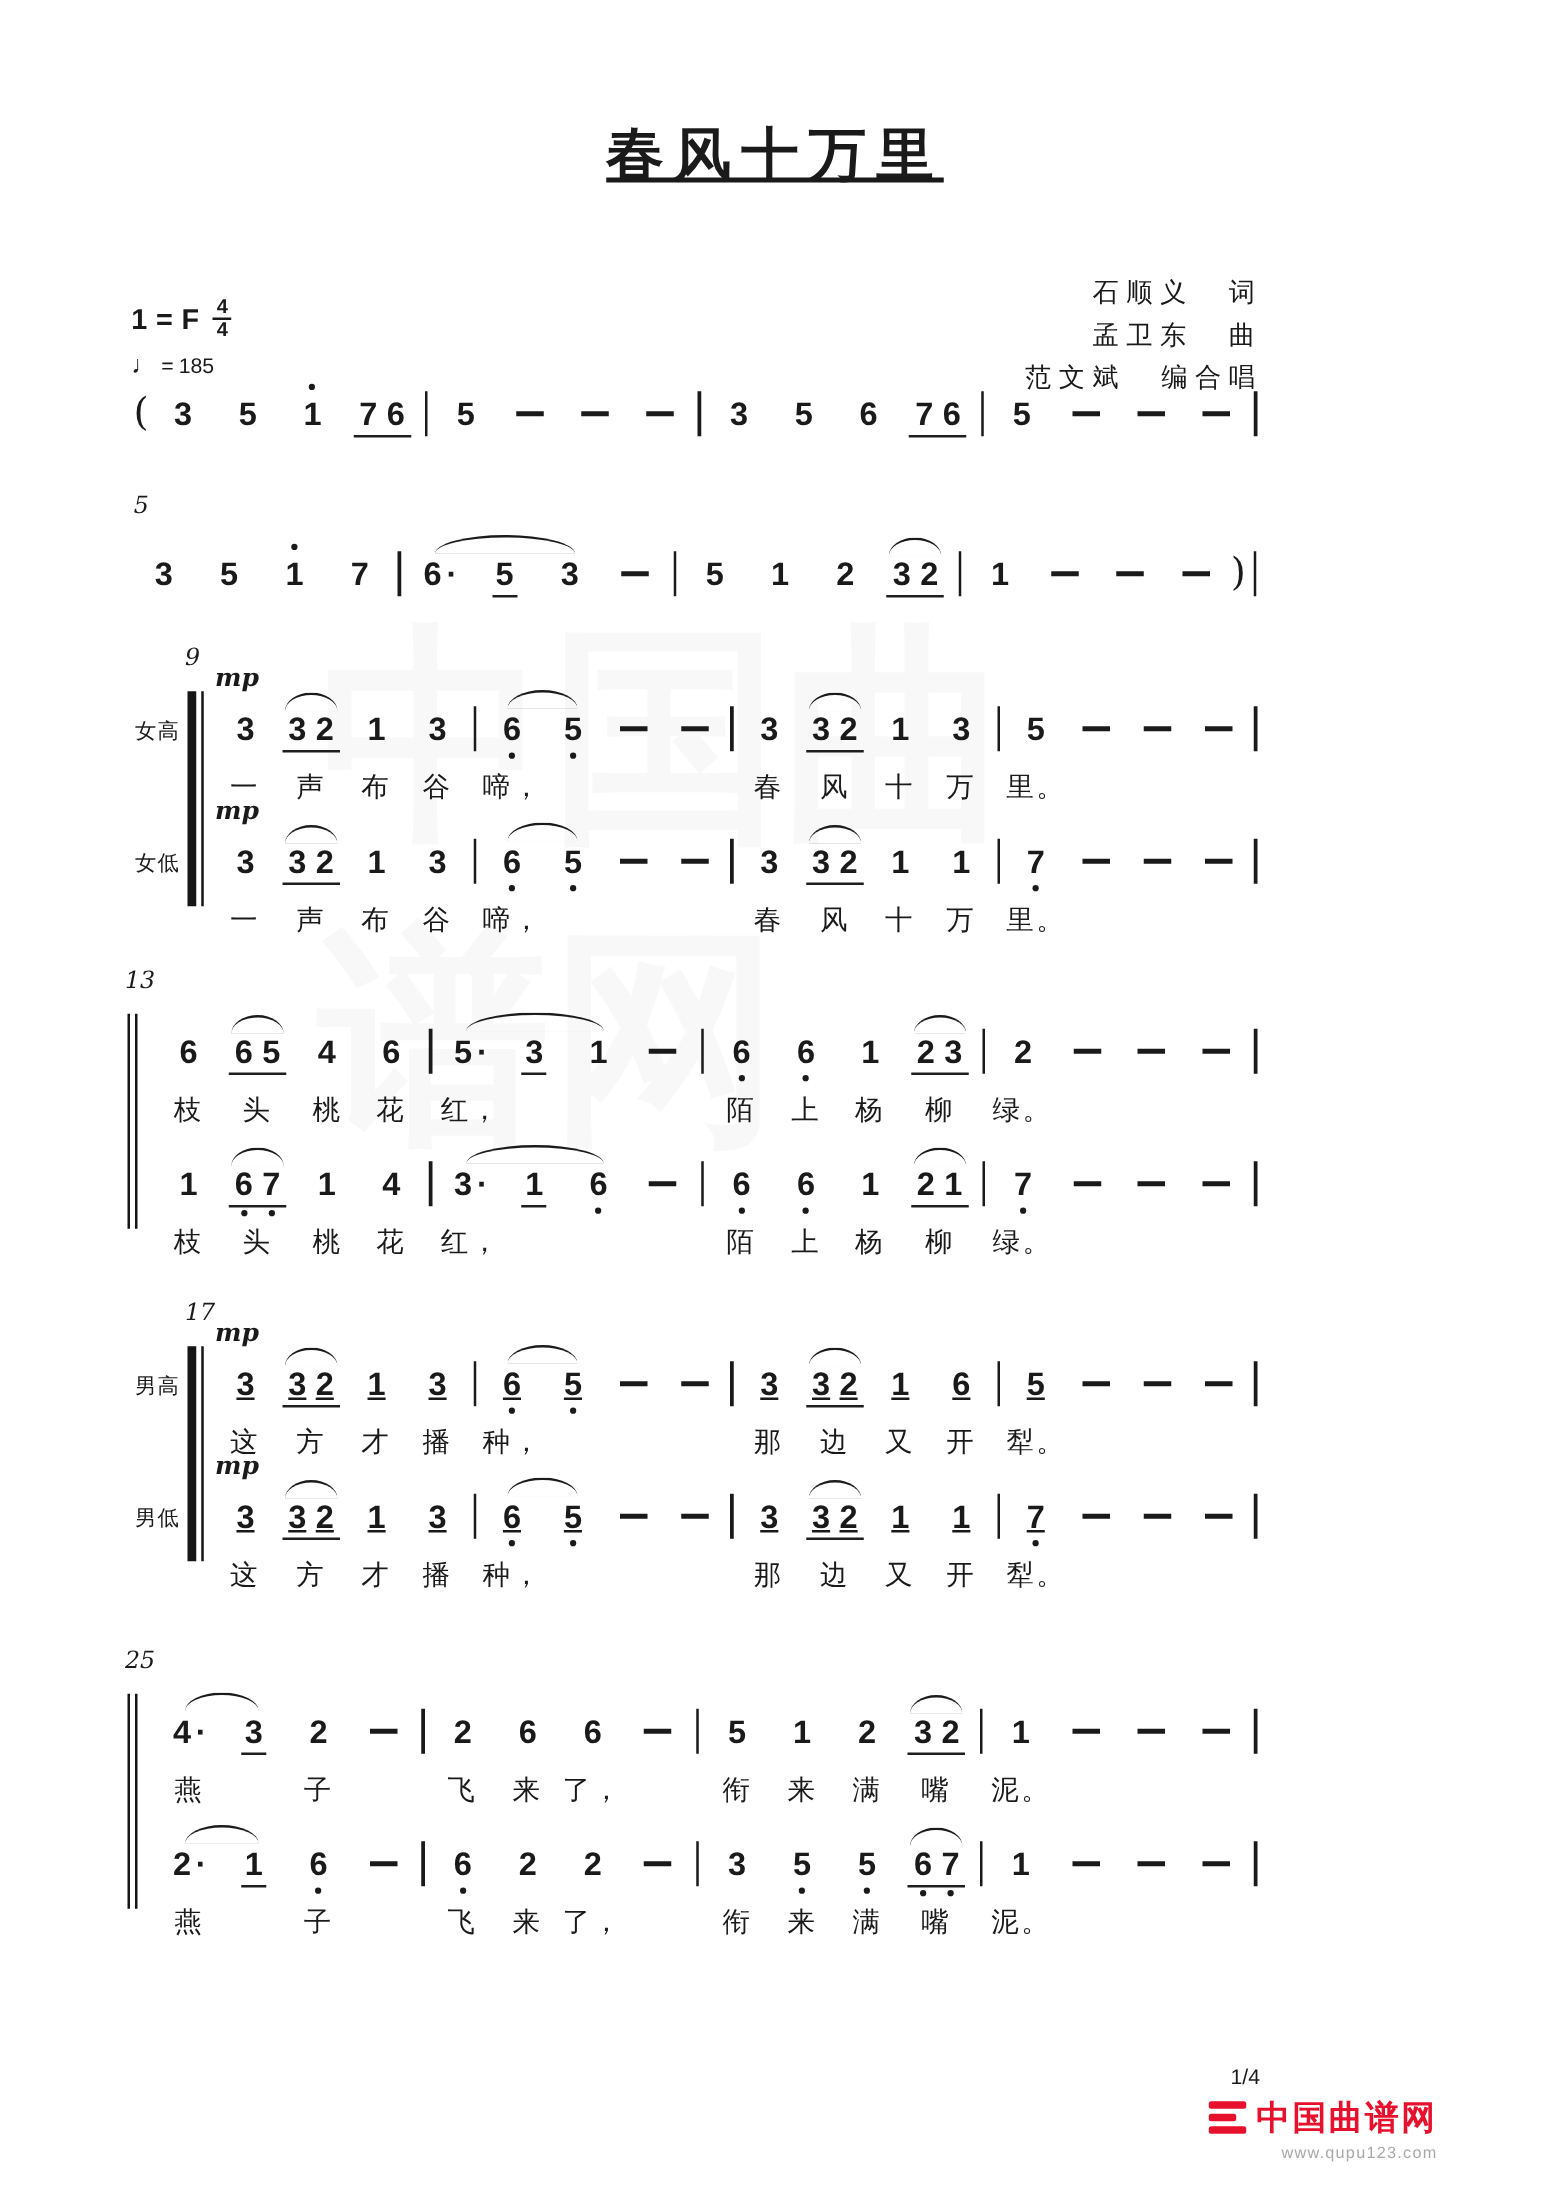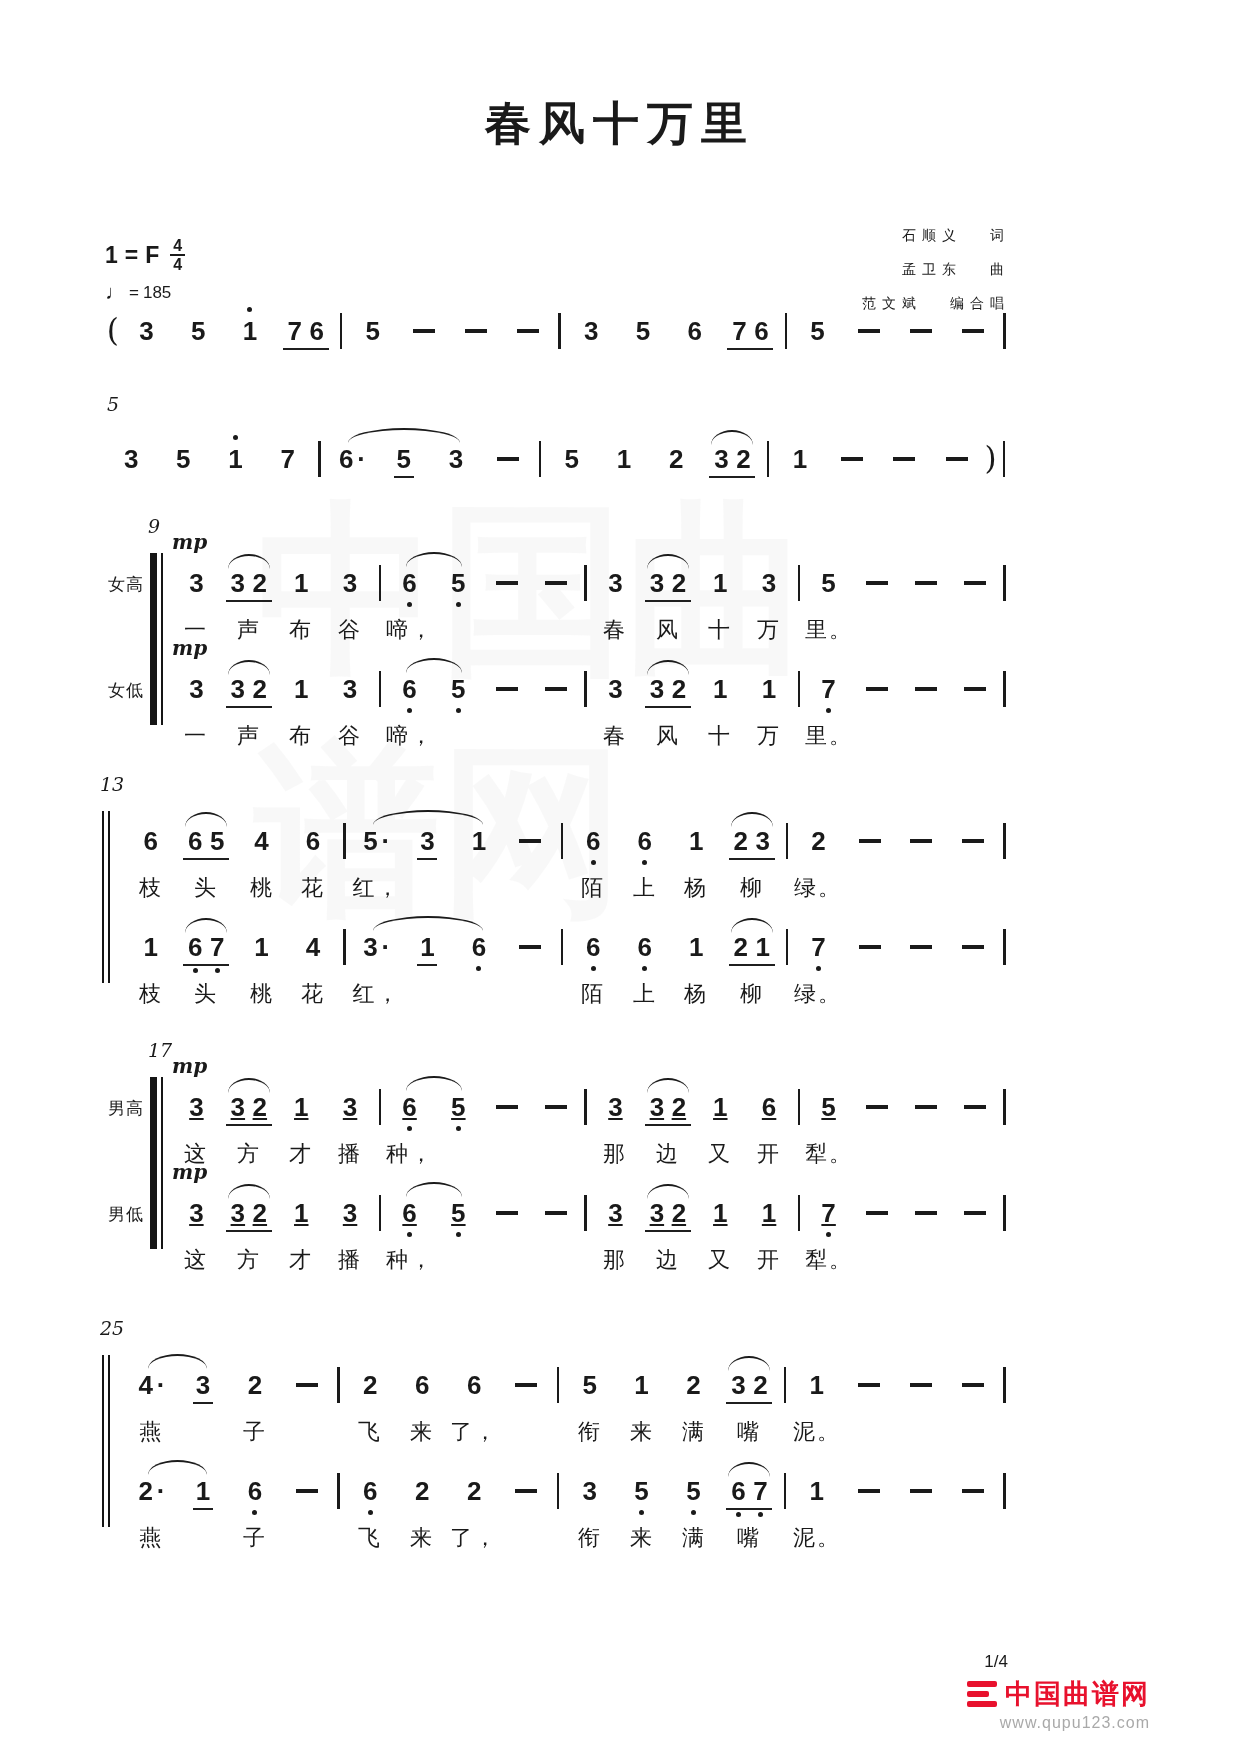--- a/index.html
+++ b/index.html
@@ -1,21 +1,21 @@
 <!DOCTYPE html>
 <html><head>
 <meta charset="utf-8">
 <style>
   html,body{margin:0;padding:0;background:#ffffff;}
   .page{position:relative;width:1240px;height:1752px;background:#fff;overflow:hidden;
         font-family:"Liberation Sans",sans-serif;color:#1a1a1a;}
   
-  .title{margin:96px 0 0 0;text-align:center;font-size:46px;font-weight:700;letter-spacing:8px;line-height:54px;}
+  .title{margin:96px 0 0 0;text-align:center;font-size:46px;font-weight:700;letter-spacing:8px;line-height:54px;text-decoration:underline;}
   .subtitle{margin-top:18px;text-align:center;font-size:23px;letter-spacing:6px;line-height:32px;}
-  .credits{position:absolute;top:218px;right:230px;text-align:left;font-size:14px;line-height:34px;}
+  .credits{position:absolute;top:218px;right:230px;text-align:left;font-size:21px;line-height:34px;}
   .credit-line{display:flex;justify-content:flex-end;gap:28px;letter-spacing:6px;}
   .keytempo{position:absolute;left:105px;top:238px;}
   .keyrow{font-size:23px;font-weight:700;display:flex;align-items:center;gap:7px;}
   .frac{display:inline-flex;flex-direction:column;align-items:center;line-height:1;margin-left:4px;}
   .frac b{font-size:16px;line-height:15px;}
   .frac i{display:block;width:15px;height:2px;background:#1a1a1a;margin:1px 0;}
   .temporow{margin-top:9px;font-size:17px;display:flex;align-items:center;gap:4px;}
   .temporow .qnote{font-size:20px;}
   
   .score{margin-top:155px;}
@@ -64,21 +64,21 @@
   .ghost{position:absolute;left:255px;top:470px;width:580px;font-size:185px;line-height:1.3;
          color:#777;opacity:0.045;font-weight:700;pointer-events:none;}
   .sitelogo{position:absolute;right:90px;top:1676px;text-align:right;}
   .logo-row{display:flex;align-items:center;gap:8px;justify-content:flex-end;}
   .logo-icon{display:flex;flex-direction:column;gap:4px;align-items:flex-start;}
   .logo-icon span{display:block;height:6px;background:#e8112d;border-radius:2px;}
   .logo-icon .b1{width:30px;}
   .logo-icon .b2{width:22px;}
   .logo-icon .b3{width:30px;}
   .logo-name{color:#e8112d;font-size:27px;font-weight:700;letter-spacing:2px;}
-  .logo-url{color:#a9a9a9;font-size:16px;letter-spacing:1px;margin-top:2px;}
+  .logo-url{color:#a9a9a9;font-size:13px;letter-spacing:1px;margin-top:2px;}
 </style>
 </head>
 <body>
 
 <div class="page" data-name="sheet-music-page">
   <div class="ghost" data-name="background-watermark">中国曲谱网</div>
 
   <h1 class="title" data-name="song-title">春风十万里</h1>
 
   <div class="credits" data-name="credits">

